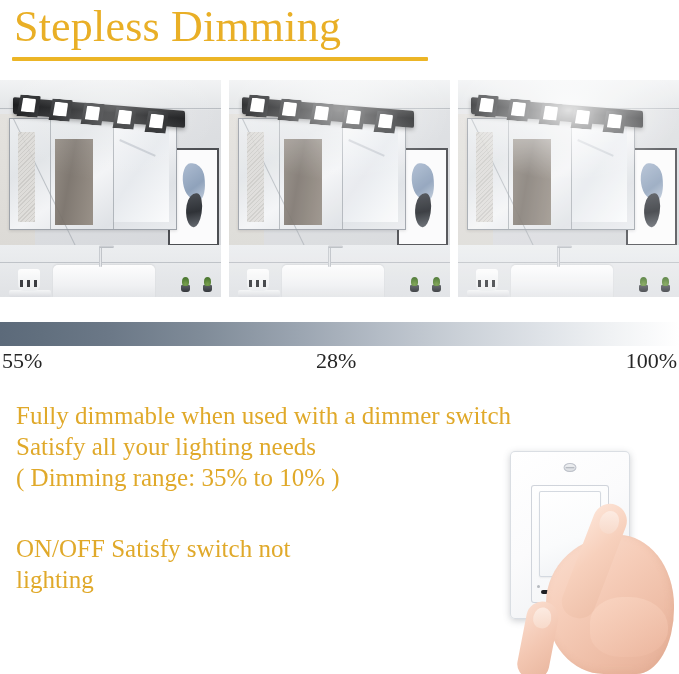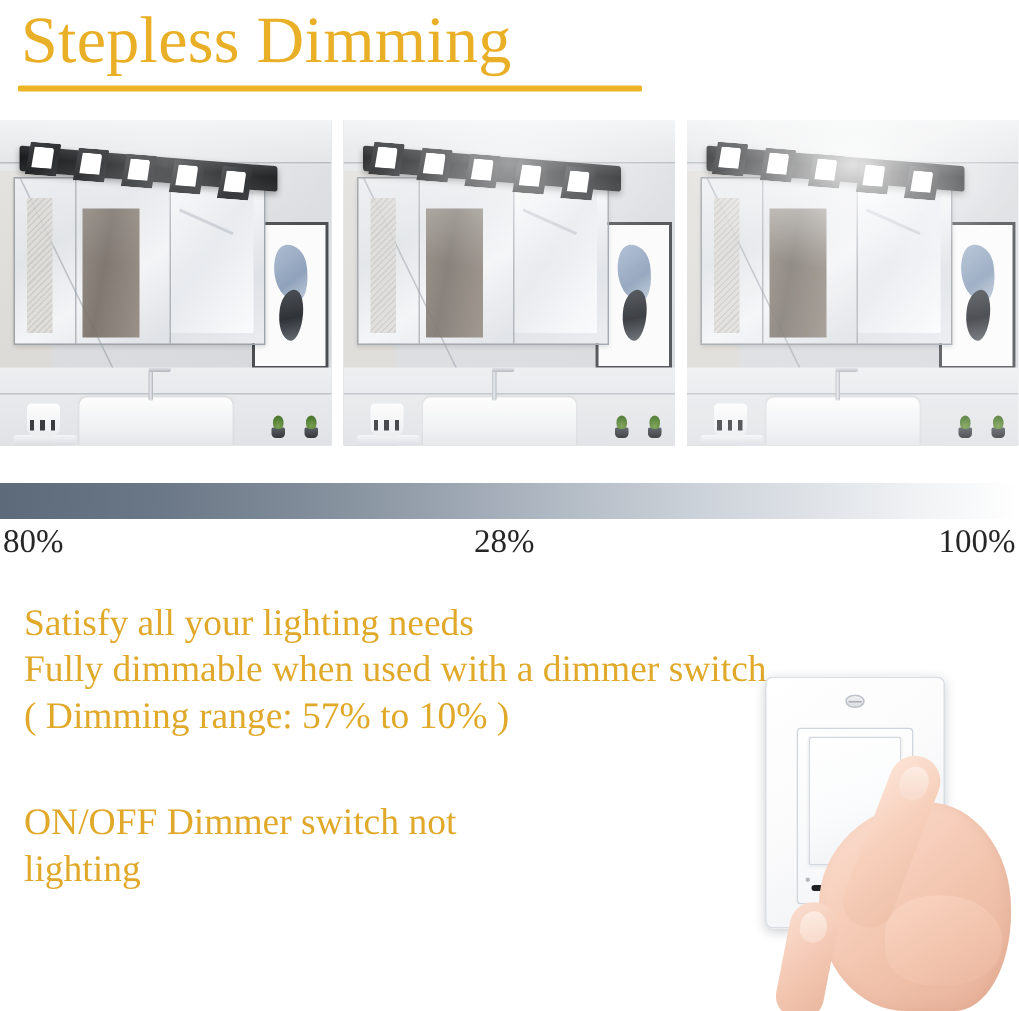--- a/index.html
+++ b/index.html
@@ -474,32 +474,32 @@
           <b></b>
         </div>
       <div class="glow"></div>
       <div class="level"></div>
     </div>
   </div>
 </div>
 
 <div class="scale"></div>
 <div class="scale-labels">
-  <span class="lbl-10">80%</span>
+  <span class="lbl-10">55%</span>
   <span class="lbl-50">28%</span>
   <span class="lbl-100">100%</span>
 </div>
 
 <div class="copy">
+  <div class="line">Fully dimmable when used with a dimmer switch</div>
   <div class="line">Satisfy all your lighting needs</div>
-  <div class="line">Fully dimmable when used with a dimmer switch</div>
-  <div class="line">( Dimming range: 57% to 10% )</div>
+  <div class="line">( Dimming range: 35% to 10% )</div>
 </div>
 <div class="copy-2">
-  <div class="line">ON/OFF Dimmer switch not</div>
+  <div class="line">ON/OFF Satisfy switch not</div>
   <div class="line">lighting</div>
 </div>
 
 <div class="switch-wrap">
   <div class="plate">
     <div class="screw"></div>
     <div class="paddle-frame">
       <div class="paddle"></div>
       <div class="slider-dot"></div>
       <div class="slider-track"></div>

